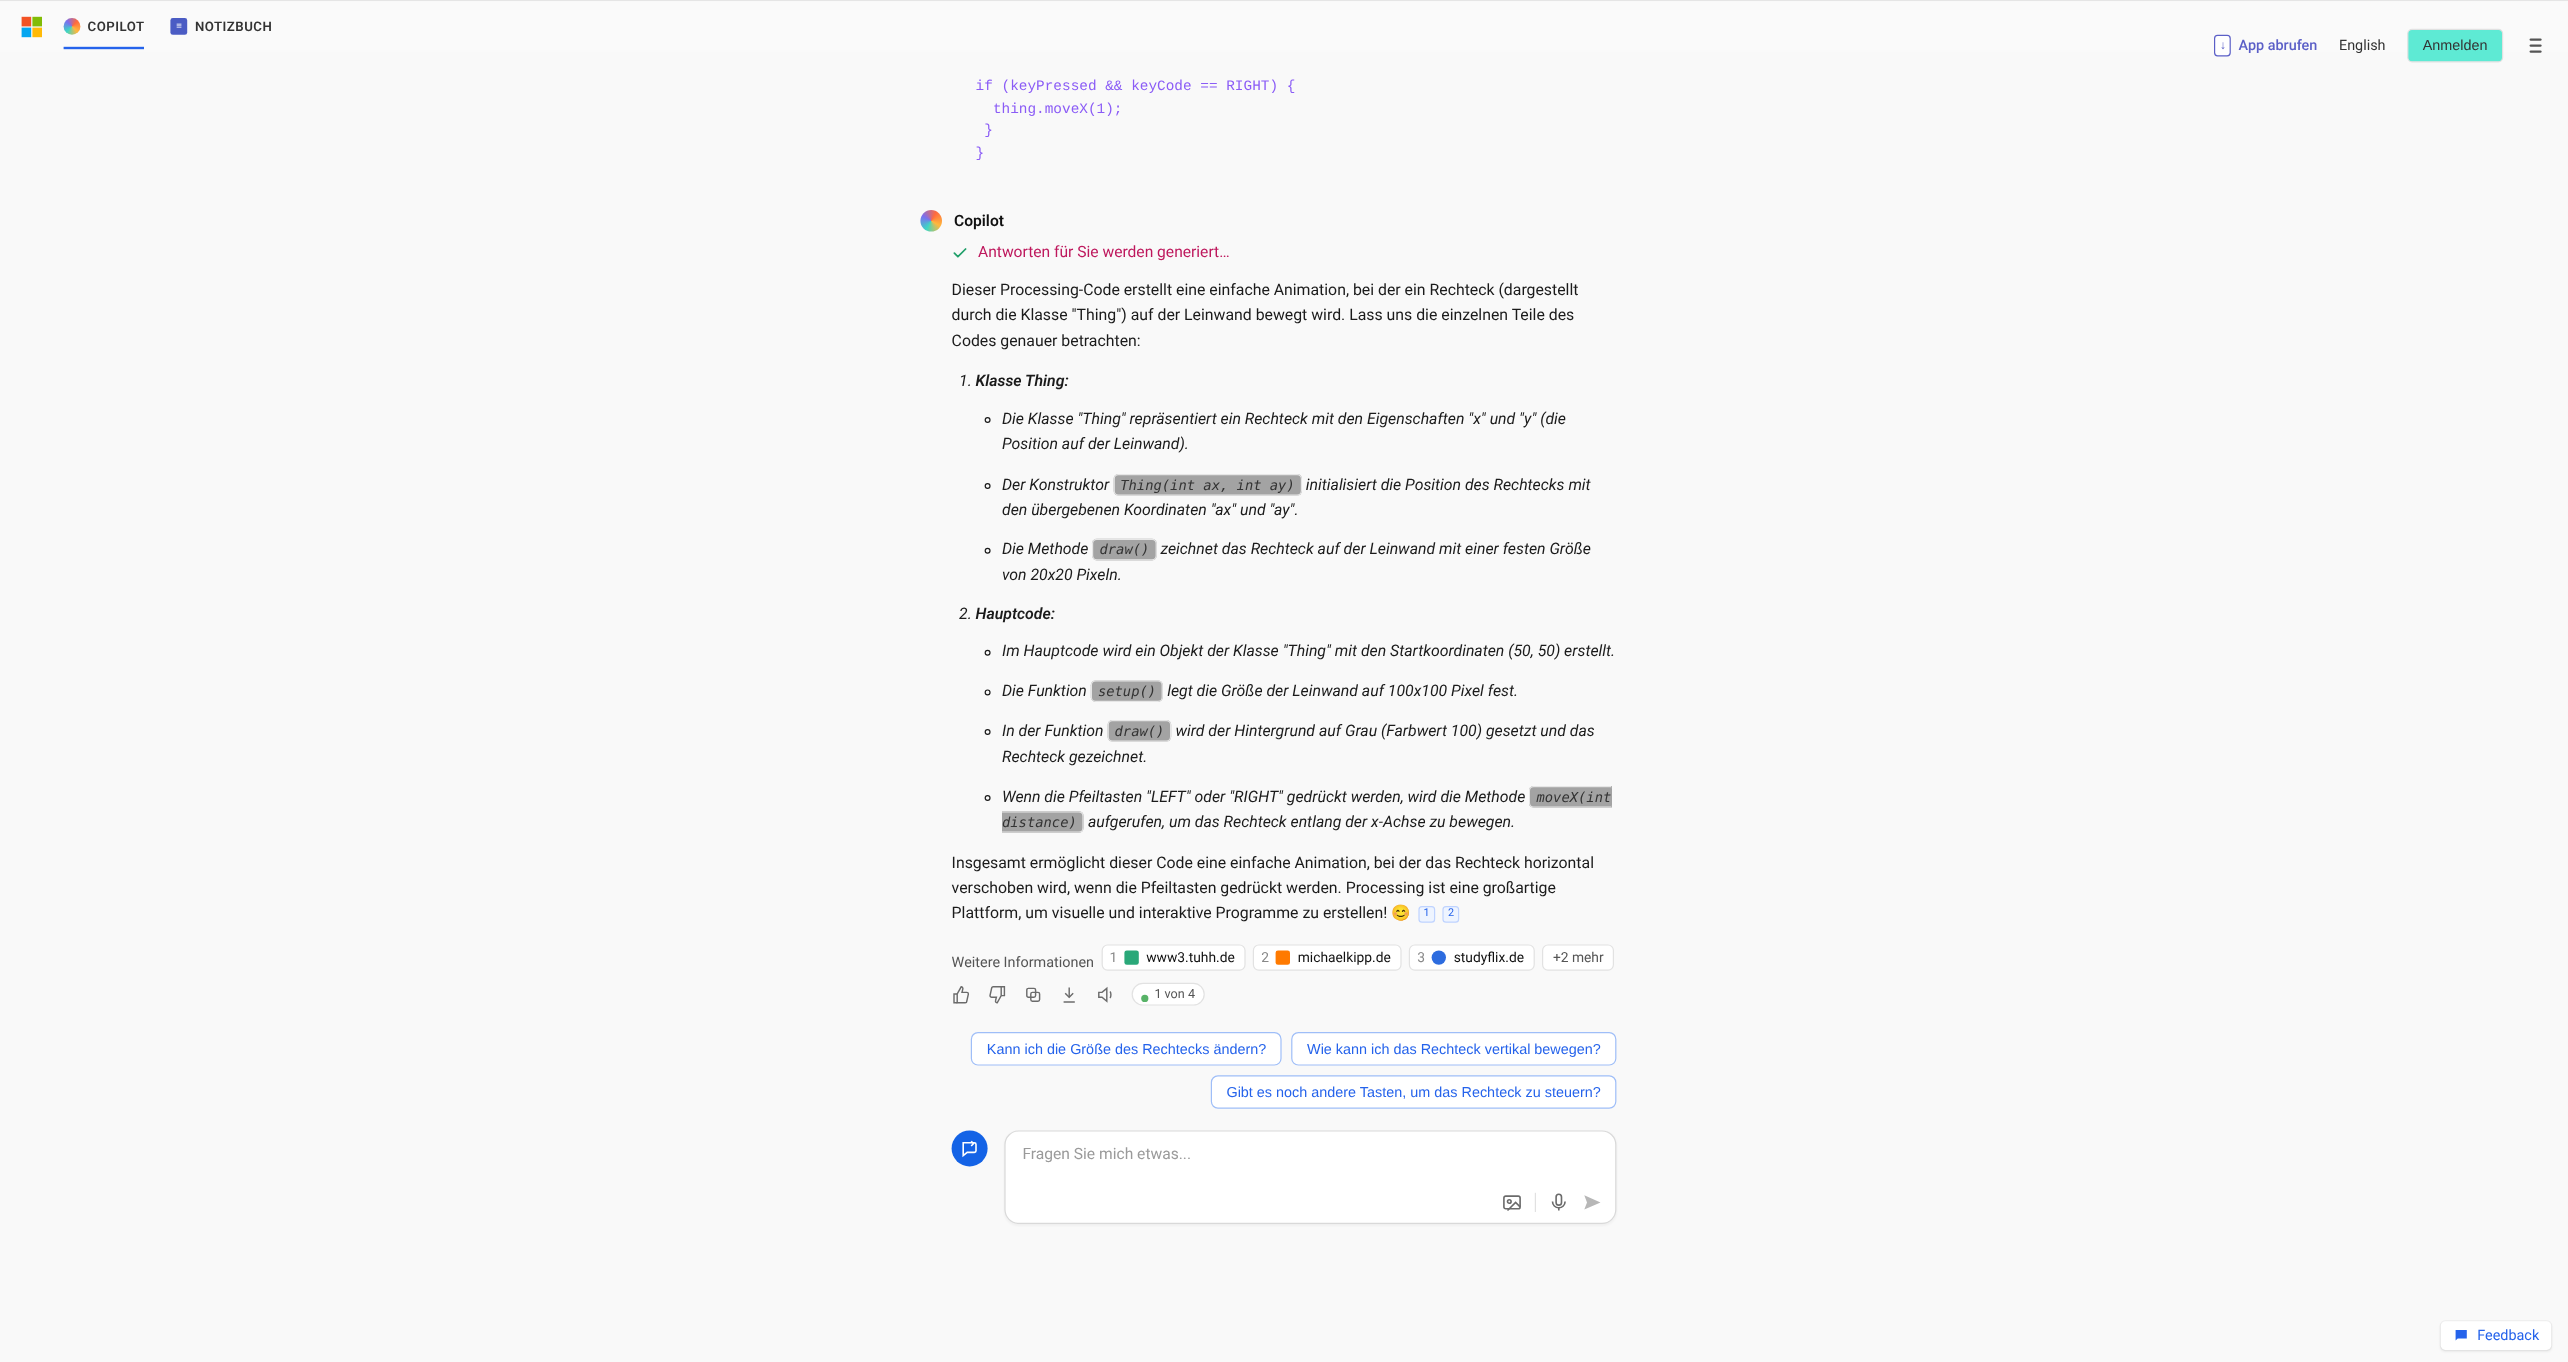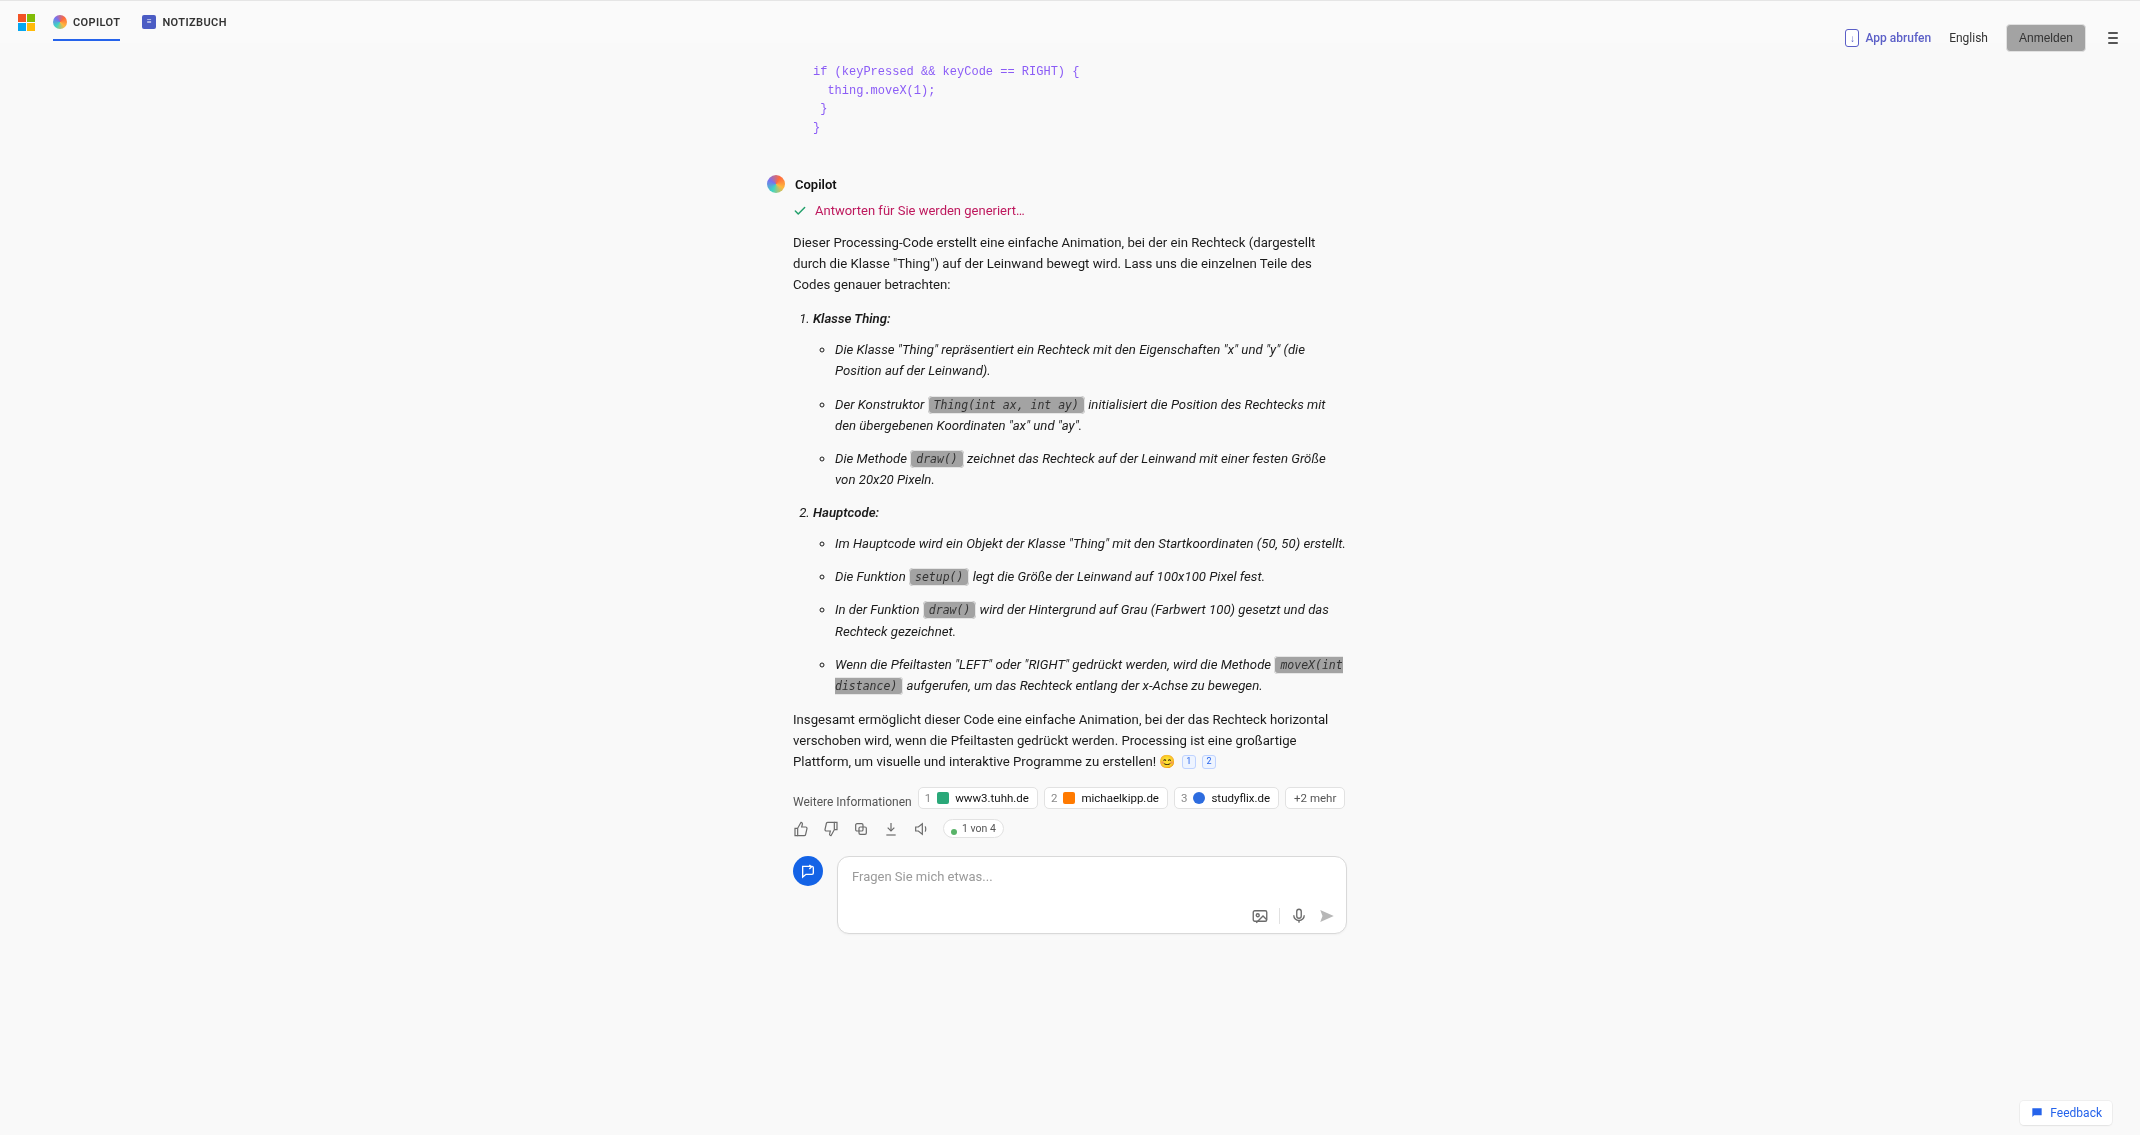--- a/index.html
+++ b/index.html
@@ -44,21 +44,21 @@
     border-radius: 50%;
   }
   .notebook-icon { background:#4b5cc4; border-radius:2px; position:relative; }
   .notebook-icon::after { content:"≡"; position:absolute; inset:0; display:flex; align-items:center; justify-content:center; color:#fff; font-size:8px; line-height:1;}
   .header-right { display:flex; align-items:center; gap:18px;margin-top:32px; }
   .app-link { display:flex; align-items:center; gap:6px; font-size:12px; color:#5b5fc7; font-weight:500; cursor:pointer; }
   .app-link-icon { width:14px; height:18px; border:1.5px solid #5b5fc7; border-radius:3px; position:relative; background:#fff;}
   .app-link-icon::after{content:"↓"; position:absolute; inset:0; display:flex; align-items:center; justify-content:center; font-size:10px; color:#5b5fc7;}
   .lang-link { font-size:12px; color:#333; cursor:pointer; }
   .signin-btn {
-    font-size:12px; padding:6px 12px; background:#a3a3a3; border:1px solid #e1e1e1;
+    font-size:12px; padding:6px 12px; background:#5eead4; border:1px solid #e1e1e1;
     border-radius:4px; color:#333; cursor:pointer;
   }
   .hamburger { width:18px; display:flex; flex-direction:column; gap:3px; cursor:pointer; padding:4px;}
   .hamburger span { height:2px; background:#555; border-radius:1px; }
 
   
   .page {
     display:flex; justify-content:center;
     padding: 4px 0 30px;
   }
@@ -147,21 +147,21 @@
   .composer-input::placeholder { color:#9a9a9a; }
   .composer-tools {
     display:flex; align-items:center; justify-content:flex-end; gap:10px;
     padding: 4px 10px 8px;
   }
   .tool { width:18px; height:18px; color:#6b6b6b; cursor:pointer; display:inline-flex; align-items:center; justify-content:center;}
   .tool.send { color:#b7b7b7; }
   .tool-divider { width:1px; height:16px; background:#e1e1e1; }
   
   .feedback {
-    position:fixed; right:28px; bottom:10px;
+    position:fixed; right:14px; bottom:10px;
     display:flex; align-items:flex-end; gap:6px;
     font-size:12px; color:#2563eb; background:#fff;
     border-radius:4px; padding:5px 10px; cursor:pointer;
     box-shadow: 0 0 0 1px rgba(0,0,0,0.04), 0 1px 2px rgba(0,0,0,0.06);
   }
   .feedback svg { width:14px; height:14px; fill:#2563eb; }
 </style>
 </head>
 <body>
 
@@ -324,20 +324,25 @@
               <path d="M18 8c1.5 1.5 1.5 6.5 0 8"></path>
             </svg>
         </span>
         <span class="counter-pill">
           <span class="counter-dot"></span>
           <span>1 von 4</span>
         </span>
       </div>
     </section>
 
+    <div class="suggestions">
+      <button class="sugg">Kann ich die Größe des Rechtecks ändern?</button>
+      <button class="sugg">Wie kann ich das Rechteck vertikal bewegen?</button>
+      <button class="sugg">Gibt es noch andere Tasten, um das Rechteck zu steuern?</button>
+    </div>
 
     <div class="composer-row">
       <div class="topic-btn">
         <svg viewBox="0 0 24 24" fill="none" stroke="currentColor" stroke-width="2">
             <path d="M4 5h14a2 2 0 0 1 2 2v8a2 2 0 0 1-2 2H9l-5 4V5z"></path>
             <path d="M14 3l3 3-3 3" stroke="#fff"></path>
           </svg>
       </div>
       <div class="composer">
         <textarea class="composer-input" placeholder="Fragen Sie mich etwas..." style=""></textarea>

